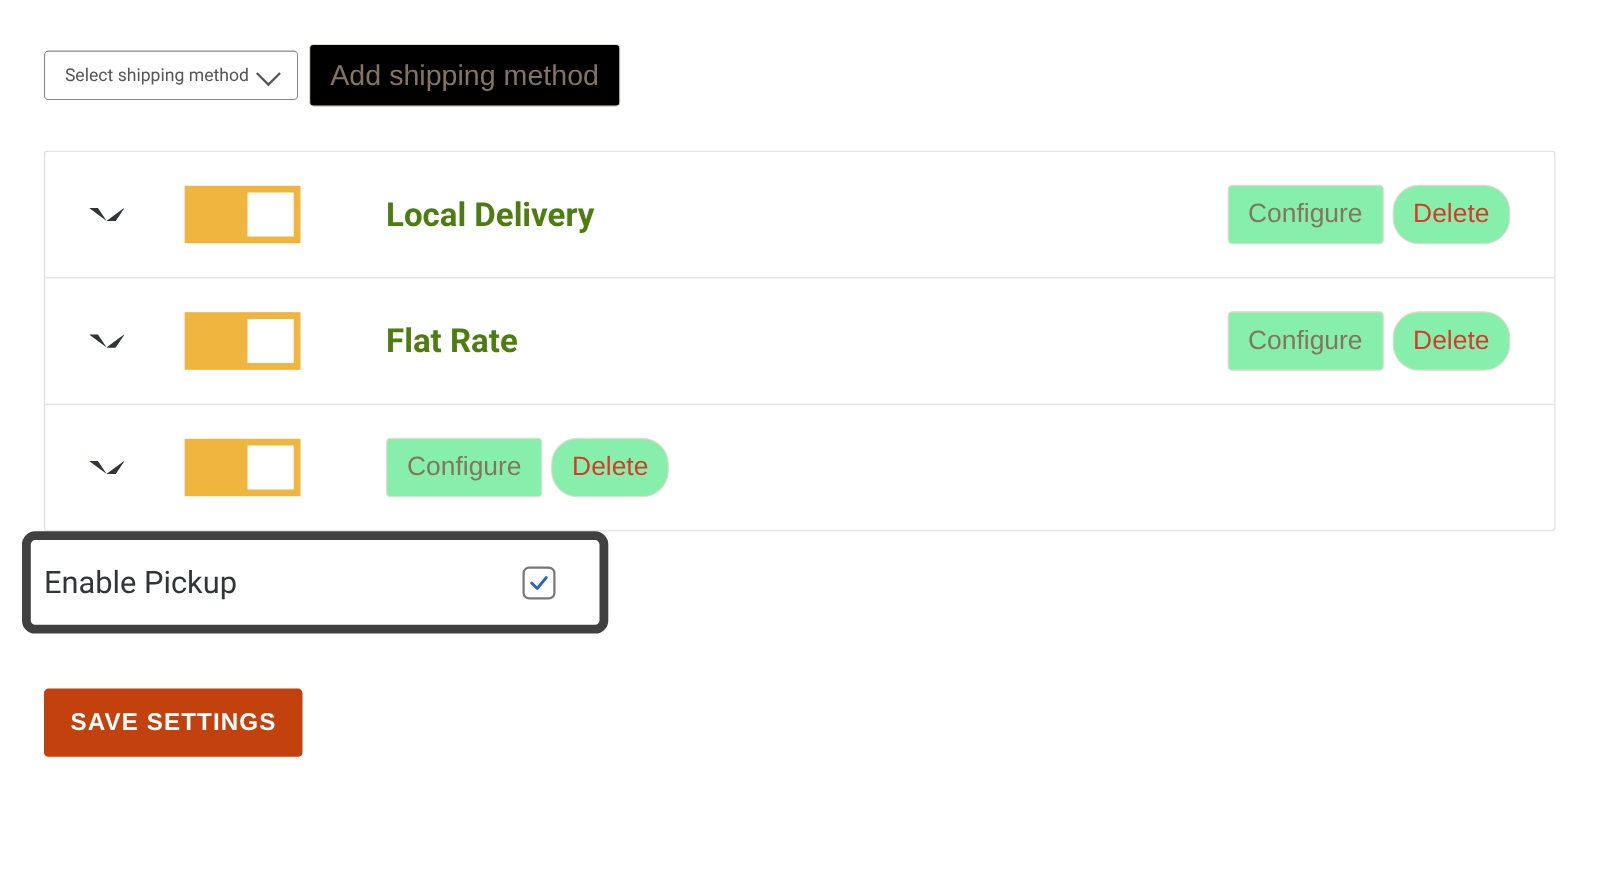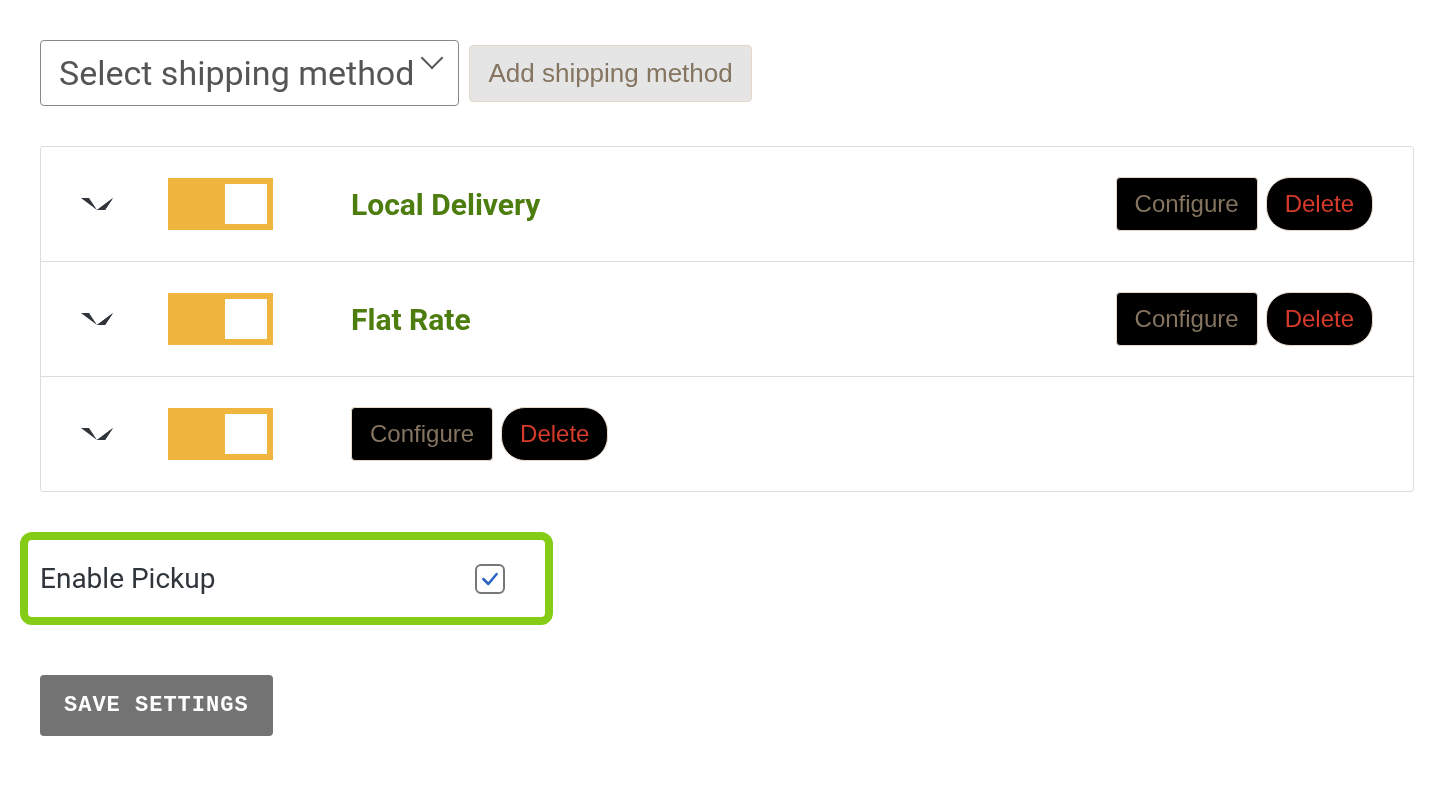--- a/index.html
+++ b/index.html
@@ -11,45 +11,45 @@
     }
     .top-row {
       display: flex;
       gap: 10px;
       margin-bottom: 40px;
       align-items: center;
     }
     .select-wrap {
       position: relative;
       display: inline-flex;
-      align-items: flex-start;
+      align-items: flex-end;
       border: 1px solid #888;
       border-radius: 4px;
       padding: 12px 18px;
-      font-size: 34px;
+      font-size: 16px;
       color: #555;
       background: #fff;
       cursor: pointer;
     }
     .select-wrap .chevron {
       margin-left: 10px;
       width: 16px;
       height: 16px;
       border-right: 2px solid #555;
       border-bottom: 2px solid #555;
       transform: rotate(45deg);
       position: relative;
       top: -3px;
     }
     .add-btn {
       display: inline-flex;
       align-items: center;
       border: 1px solid #e5d9cc;
       border-radius: 4px;
-      background: #e5e5e5;
+      background: #000000;
       padding: 12px 18px;
       font-size: 26px;
       color: #847460;
       cursor: pointer;
     }
     .table {
       border: 1px solid #ddd;
       border-radius: 3px;
       width: 100%;
     }
@@ -91,32 +91,31 @@
       color: #4d7c0f;
       flex: 1;
     }
     .actions {
       display: flex;
       gap: 8px;
     }
     .btn {
       border: 1px solid #e5d9cc;
       border-radius: 4px;
-      background: #000000;
+      background: #86efac;
       padding: 12px 18px;
       font-size: 24px;
       cursor: pointer;
     }
     .btn.configure { color: #847460; }
     .btn.delete { color: #d73a2a; border-radius: 24px; }
     .pickup-highlight {
-      margin-top: 40px;
       display: inline-flex;
       align-items: center;
-      border: 8px solid #84cc16;
+      border: 8px solid #404040;
       border-radius: 12px;
       padding: 22px 40px 22px 12px;
       gap: 260px;
       position: relative;
       left: -20px;
     }
     .pickup-label {
       font-size: 28px;
       color: #2f353a;
     }
@@ -131,30 +130,29 @@
       cursor: pointer;
       background: #fff;
     }
     .custom-checkbox svg {
       width: 20px;
       height: 20px;
     }
     .save-btn {
       margin-top: 50px;
       display: inline-block;
-      background: #737373;
+      background: #c2410c;
       color: #fff;
       font-weight: 700;
       font-size: 22px;
       letter-spacing: 1px;
       padding: 18px 24px;
       border: none;
       border-radius: 4px;
       cursor: pointer;
-      font-family: Liberation Mono, monospace;
     }
   </style>
 </head>
 <body>
 
 
 
 <div class="top-row">
   <div class="select-wrap">
     <span>Select shipping method</span>

